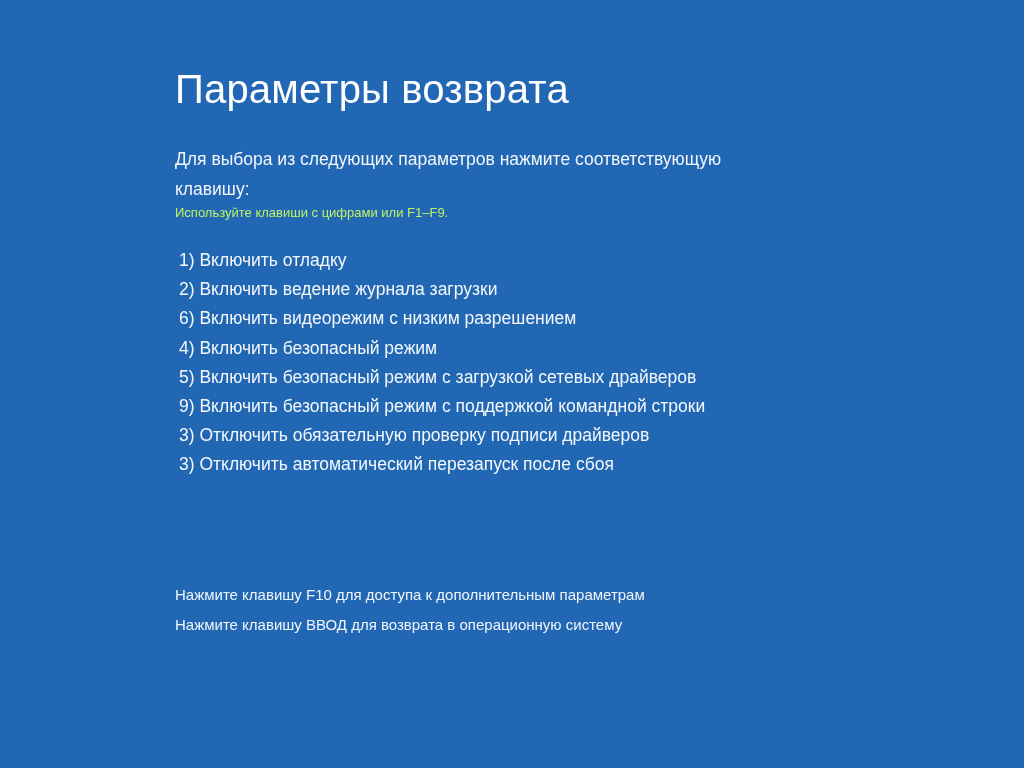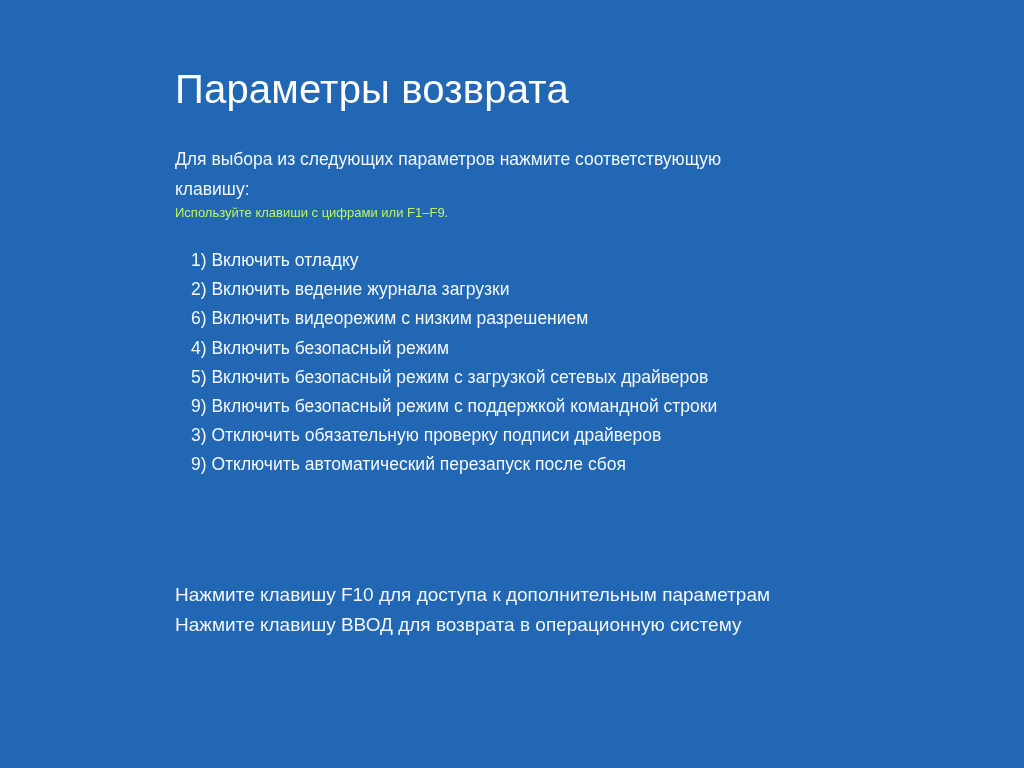--- a/index.html
+++ b/index.html
@@ -58,21 +58,21 @@
     left: 0;
     top: 191px;
     font-size: 13px;
     font-weight: 400;
     line-height: 18px;
     color: #bef264;
   }
 
   .options-list {
     position: absolute;
-    left: 16px;
+    left: 4px;
     top: 246px;
     width: 620px;
     margin: 0;
     padding: 0;
     list-style: none;
   }
 
   .option-item {
     font-size: 17.5px;
     font-weight: 400;
@@ -83,21 +83,21 @@
   }
 
   .footer-block {
     position: absolute;
     left: 0;
     top: 580px;
     width: 620px;
   }
 
   .footer-line {
-    font-size: 19px;
+    font-size: 15px;
     font-weight: 400;
     line-height: 30px;
     color: #f2f6fa;
     white-space: nowrap;
   }
 </style>
 </head>
 <body>
 
 <div class="boot-screen">
@@ -110,21 +110,21 @@
     <p class="hint-line">Используйте клавиши с цифрами или F1–F9.</p>
 
     <ul class="options-list">
       <li class="option-item">1) Включить отладку</li>
       <li class="option-item">2) Включить ведение журнала загрузки</li>
       <li class="option-item">6) Включить видеорежим с низким разрешением</li>
       <li class="option-item">4) Включить безопасный режим</li>
       <li class="option-item">5) Включить безопасный режим с загрузкой сетевых драйверов</li>
       <li class="option-item">9) Включить безопасный режим с поддержкой командной строки</li>
       <li class="option-item">3) Отключить обязательную проверку подписи драйверов</li>
-      <li class="option-item">9) Отключить автоматический перезапуск после сбоя</li>
+      <li class="option-item">3) Отключить автоматический перезапуск после сбоя</li>
     </ul>
 
     <div class="footer-block">
       <div class="footer-line">Нажмите клавишу F10 для доступа к дополнительным параметрам</div>
       <div class="footer-line">Нажмите клавишу ВВОД для возврата в операционную систему</div>
     </div>
 
   </div>
 </div>
 

